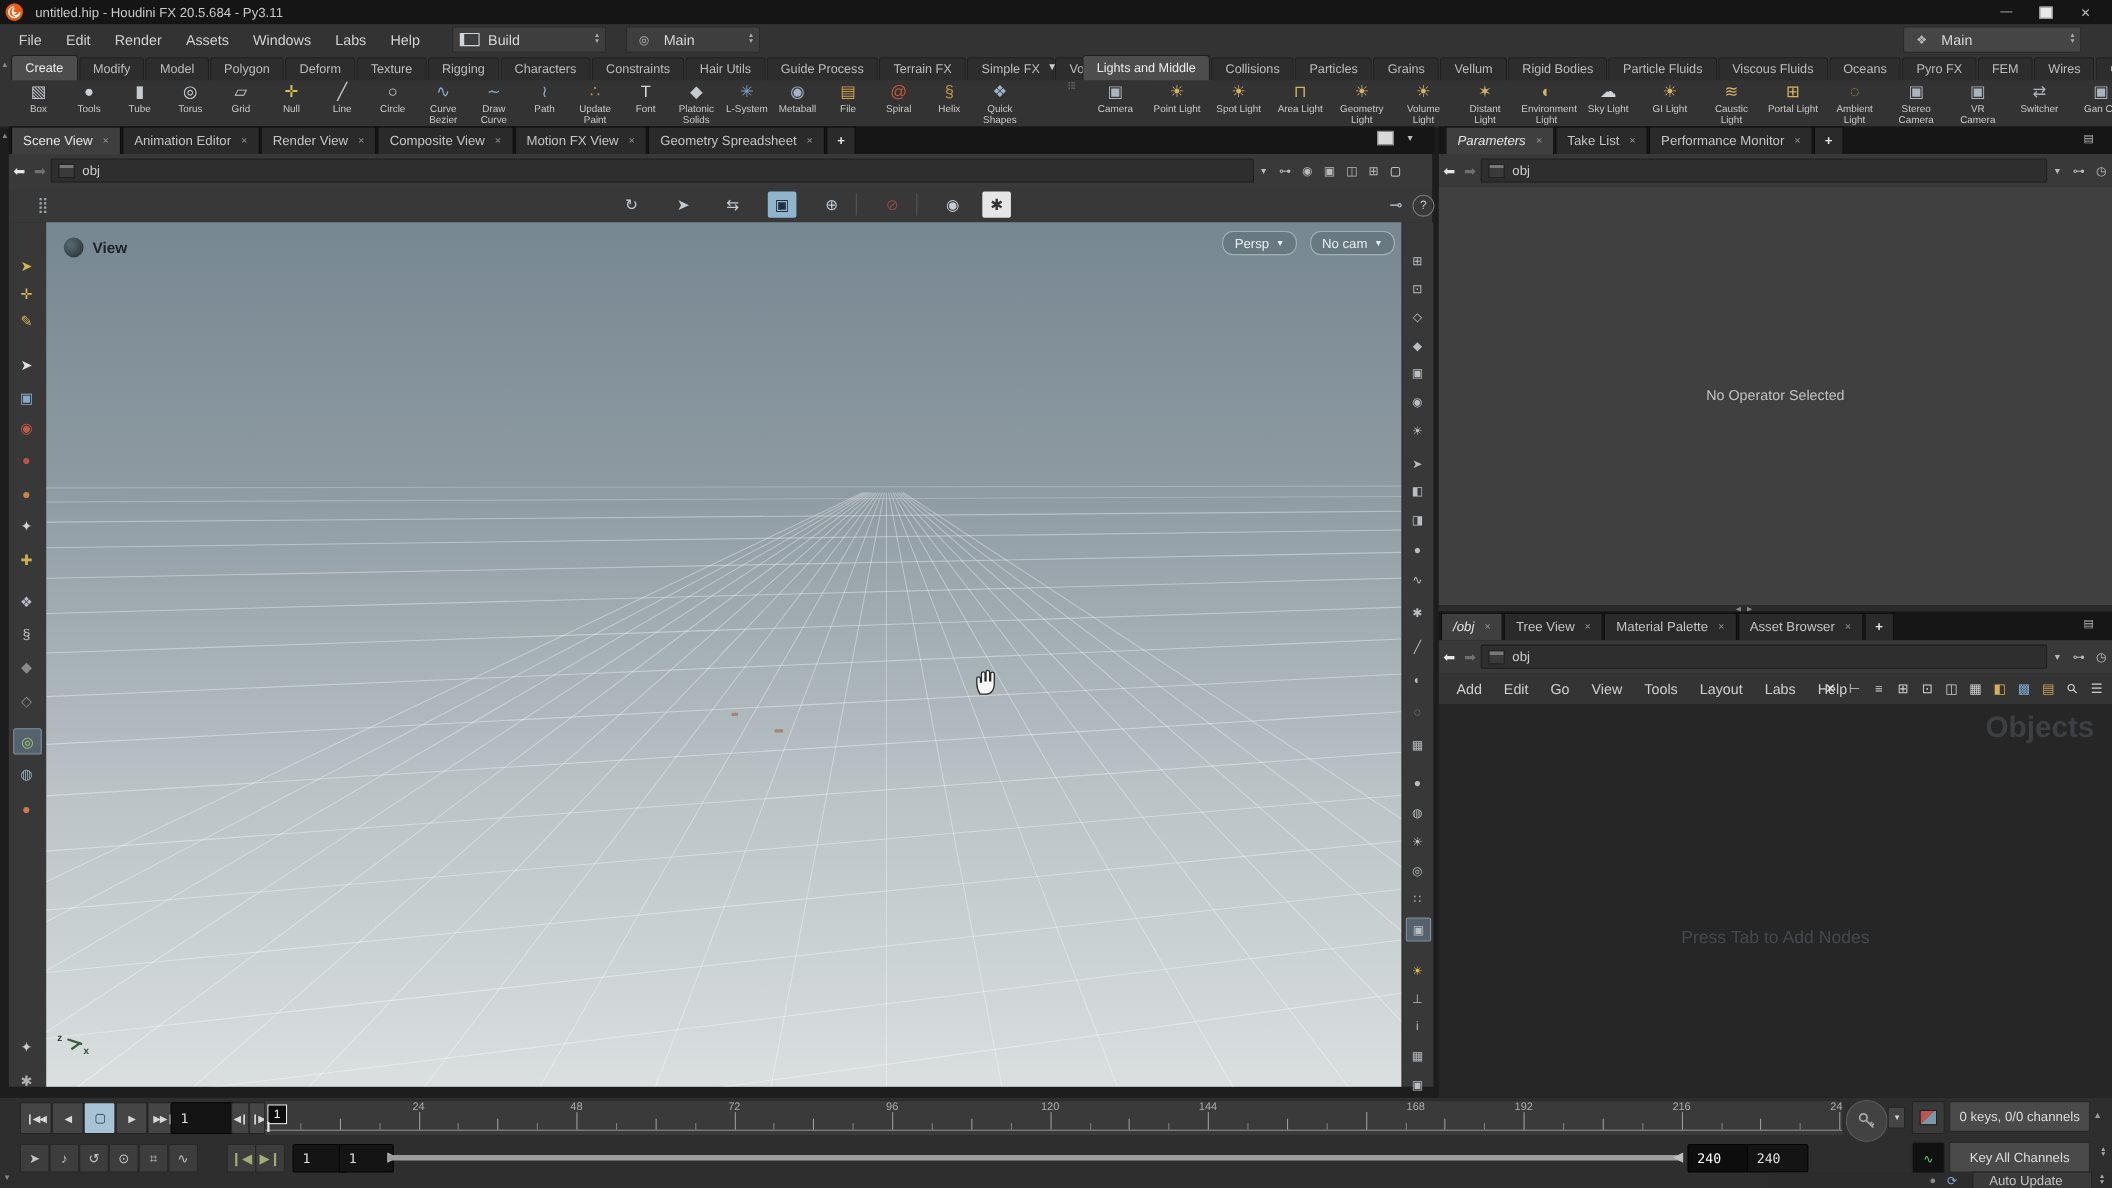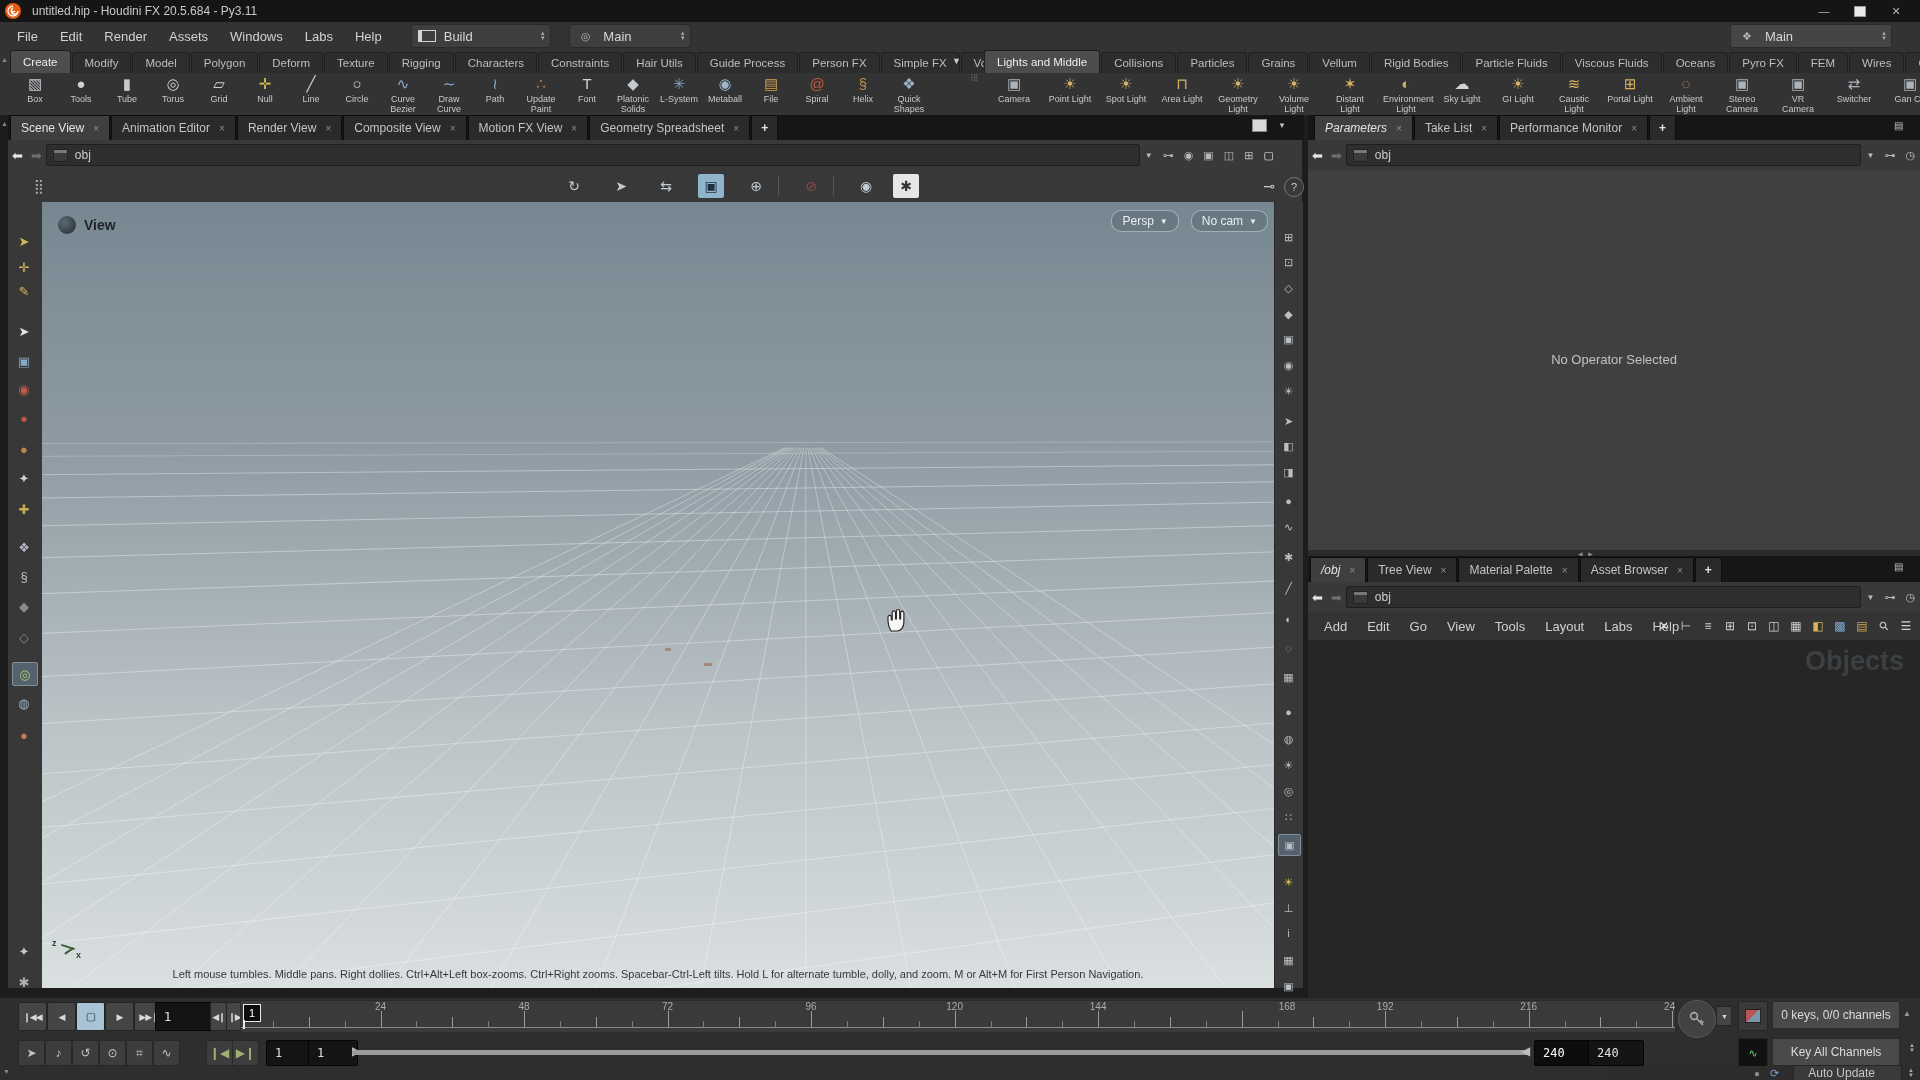--- a/index.html
+++ b/index.html
@@ -166,21 +166,21 @@
       <div class="stab">Modify</div>
       <div class="stab">Model</div>
       <div class="stab">Polygon</div>
       <div class="stab">Deform</div>
       <div class="stab">Texture</div>
       <div class="stab">Rigging</div>
       <div class="stab">Characters</div>
       <div class="stab">Constraints</div>
       <div class="stab">Hair Utils</div>
       <div class="stab">Guide Process</div>
-      <div class="stab">Person FX</div>
+      <div class="stab">Terrain FX</div>
       <div class="stab">Simple FX</div>
       <div class="stab">Volume</div>
       <div class="stab plus">+</div>
     </div>
   <div class="shelf-tools" id="shelf-tools-L" style="left:12px;">
       <div class="stool">
         <div class="stool-ic" style="color: rgb(198, 203, 208);">▧</div>
         <div class="stool-lb">Box</div>
       </div>
       <div class="stool">
@@ -521,21 +521,20 @@
     </div>
   </div>
   <div class="origin-dot" style="left:623px;top:446px;"></div>
   <div class="origin-dot" style="left:662px;top:461px;width:8px;"></div>
   <div id="axis">
     <span class="at" style="left:0;top:2px;">z</span>
     <span class="al" style="left:9px;top:10px;width:14px;height:2px;transform:rotate(18deg);"></span>
     <span class="al" style="left:12px;top:14px;width:10px;height:2px;transform:rotate(-35deg);"></span>
     <span class="at" style="left:24px;top:14px;">x</span>
   </div>
-  <div id="vp-help">Left mouse tumbles. Middle pans. Right dollies. Ctrl+Alt+Left box-zooms. Ctrl+Right zooms. Spacebar-Ctrl-Left tilts. Hold L for alternate tumble, dolly, and zoom. M or Alt+M for First Person Navigation.</div>
   <svg id="cursor" width="26" height="28">
     <path d="M7 25 C5 22 4 18 4 15 L4 11 C4 10 4.8 9.3 5.7 9.3 C6.6 9.3 7.3 10 7.3 11 L7.3 14 L8.2 14 L8.2 6.5 C8.2 5.5 9 4.8 9.9 4.8 C10.8 4.8 11.5 5.5 11.5 6.5 L11.5 13 L12.4 13 L12.4 5.2 C12.4 4.2 13.2 3.5 14.1 3.5 C15 3.5 15.7 4.2 15.7 5.2 L15.7 13 L16.6 13 L16.6 6.8 C16.6 5.8 17.4 5.1 18.3 5.1 C19.2 5.1 19.9 5.8 19.9 6.8 L19.9 16 C19.9 21 17 25 13 25 Z" fill="#f6f6f6" stroke="#2a2a2a" stroke-width="1.2"></path>
   </svg>
 </div>
 
 <div class="abs tabstrip" id="panetabs-R" style="left:1308px;top:115px;width:612px;height:25px;padding-left:6px;">
     <div class="ptab on it">
       <div class="ptab-lb">Parameters</div>
       <div class="ptab-x">×</div>
     </div>
@@ -626,20 +625,21 @@
       <div class="ntic" style="color: rgb(213, 178, 90);">◧</div>
       <div class="ntic" style="color: rgb(127, 167, 208);">▩</div>
       <div class="ntic" style="color: rgb(201, 162, 90);">▤</div>
       <div class="ntic" style="color: rgb(208, 208, 208); transform: rotate(-45deg);">⚲</div>
       <div class="ntic" style="color: rgb(207, 207, 207);">☰</div>
     </div>
 </div>
 
 <div class="abs" id="net-canvas">
   <div id="net-watermark">Objects</div>
+  <div id="net-empty-sub">Press Tab to Add Nodes</div>
 </div>
 
 <div class="abs" id="playbar">
   <div id="transport">
       <div class="tbtn" style="left: 18px;">❙◀◀</div>
       <div class="tbtn" style="left: 47px;">◀</div>
       <div class="tbtn stop" style="left: 76px;">▢</div>
       <div class="tbtn" style="left: 105px;">▶</div>
       <div class="tbtn" style="left: 134px;">▶▶❙</div>
     </div>

